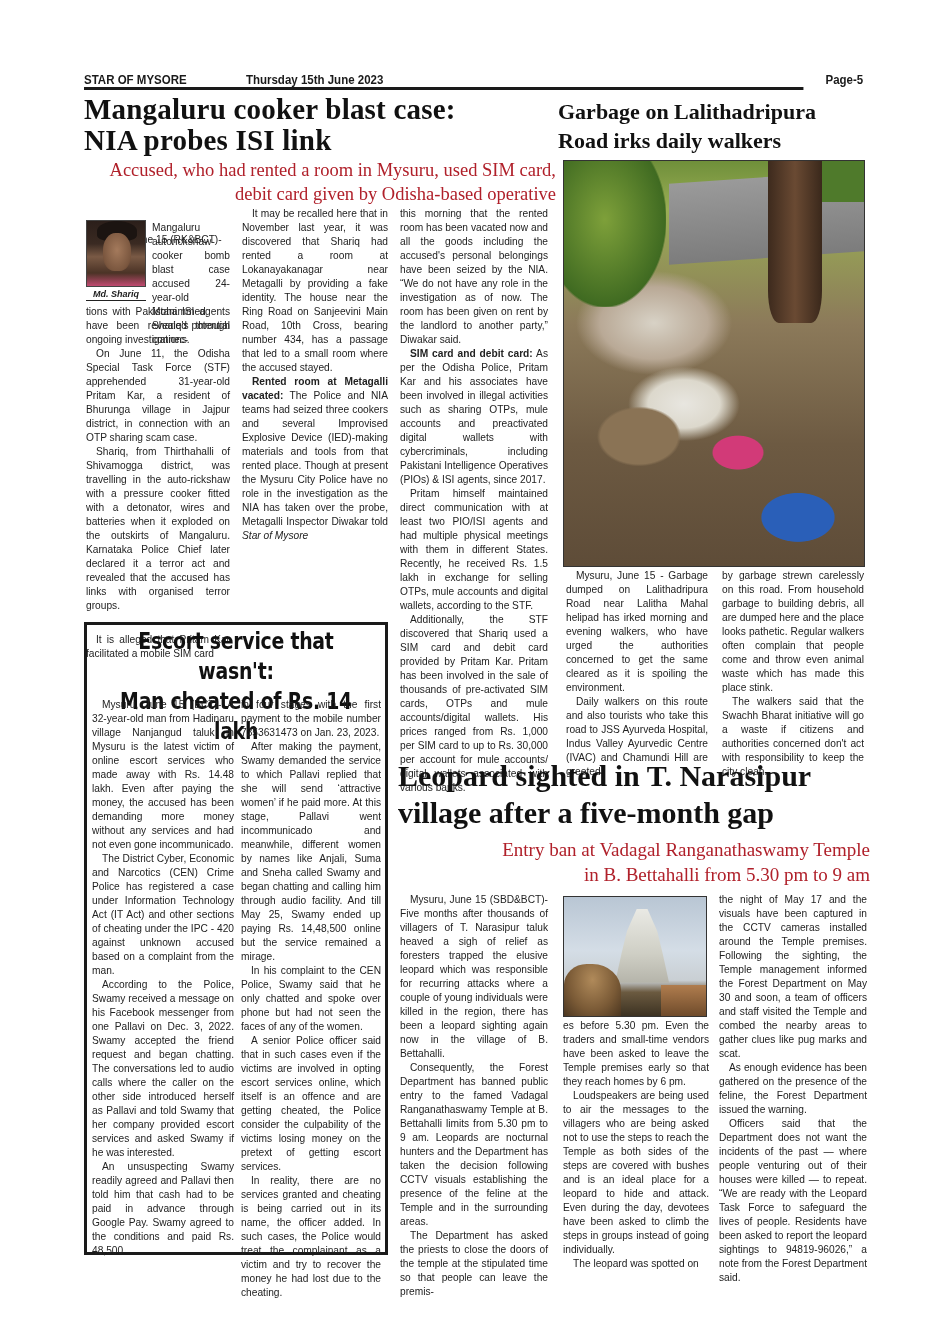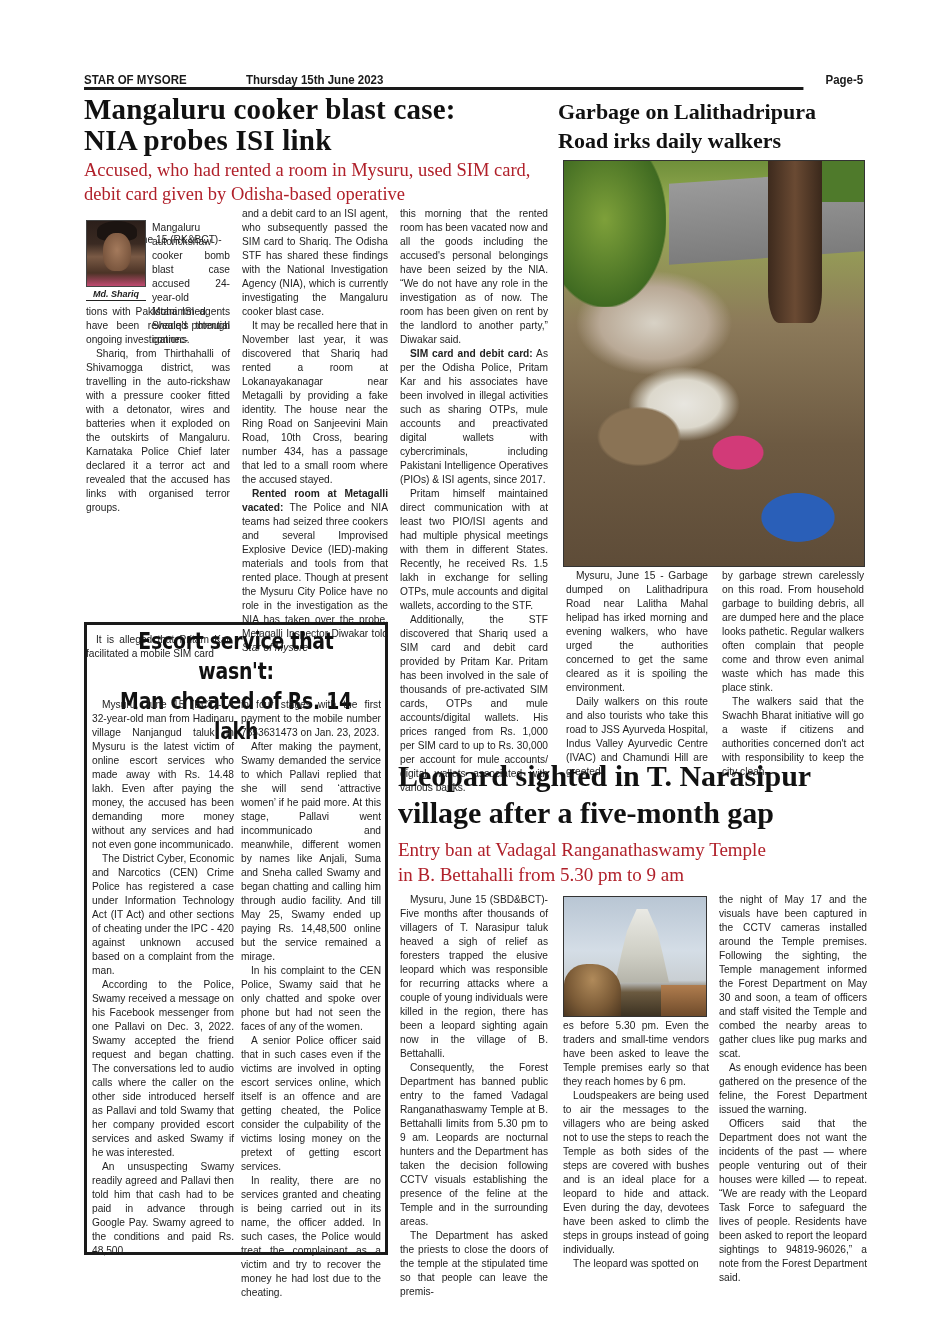--- a/index.html
+++ b/index.html
@@ -5,21 +5,21 @@
   * { box-sizing: border-box; margin: 0; padding: 0; }
   body { width: 945px; height: 1337px; background: #fff; position: relative; overflow: hidden; font-family: "Liberation Sans", sans-serif; color: #1a1a1a; }
   .abs { position: absolute; }
   .masthead { left: 84px; top: 72px; width: 782px; height: 18px; border-bottom: 3px solid #1a1a1a; font-family: "Liberation Sans", sans-serif; font-weight: bold; font-size: 12.5px; transform: scaleX(0.92); transform-origin: left; }
   .mh-pub { position: absolute; left: 0; top: 1px; width: 120px; }
   .mh-date { position: absolute; left: 176px; top: 1px; }
   .mh-page { position: absolute; right: -65px; top: 1px; }
   .hl { font-family: Liberation Serif, serif; font-weight: bold; color: #111; }
   .hl1 { left: 84px; top: 94px; width: 472px; font-size: 29px; line-height: 31px; letter-spacing: 0.2px; }
   .hl2 { left: 558px; top: 97px; width: 312px; font-size: 22px; line-height: 29px; }
-  .deck { font-family: "Liberation Serif", serif; color: #b0202a; text-align: left; }
+  .deck { font-family: "Liberation Serif", serif; color: #b0202a; text-align: right; }
   .deck1 { left: 84px; top: 158px; width: 472px; font-size: 18.5px; line-height: 24px; }
   .col { font-family: "Liberation Sans", sans-serif; font-size: 10.2px; line-height: 14px; text-align: justify; color: #222; hyphens: manual; }
   .col p { text-indent: 10px; }
   .col p.noind { text-indent: 0; }
   .col b { font-weight: bold; }
   .photo-shariq { left: 86px; top: 220px; width: 60px; height: 67px; background: linear-gradient(180deg,#2b1f1a 0%,#3a2a22 35%,#7a5a45 55%,#4b3326 80%,#c04a70 100%); border: 1px solid #444; overflow: hidden; }
   .photo-shariq .face { position:absolute; left:16px; top:12px; width:28px; height:38px; border-radius: 45% 45% 40% 40%; background: radial-gradient(ellipse at 50% 45%, #a47a5c 0%, #7b573f 70%, #5a3c2b 100%); }
   .photo-shariq .hair { position:absolute; left:10px; top:0px; width:40px; height:20px; border-radius: 50% 50% 30% 30%; background:#1b1411; }
   .cap-shariq { left: 86px; top: 288px; width: 60px; font-size: 9px; font-weight: bold; font-style: italic; text-align: center; border-bottom: 1px solid #222; line-height: 12px; }
   .wrap-a1 { left: 152px; top: 221px; width: 78px; }
@@ -76,28 +76,28 @@
 <div class="abs col" style="left:92px; top:207px; width:138px;margin-top:26px;">Mysuru, June 15 (RK&amp;BCT)-</div>
 <div class="abs photo-shariq">
   <div class="hair"></div>
   <div class="face"></div>
 </div>
 <div class="abs cap-shariq">Md. Shariq</div>
 <div class="abs col wrap-a1">Mangaluru autorickshaw-cooker bomb blast case accused 24-year-old Mohammed Shariq's potential connec-</div>
 
 <div class="abs col col-a1b">
   <p class="noind">tions with Pakistani ISI agents have been revealed through ongoing investigations.</p>
+  <p>On June 11, the Odisha Special Task Force (STF) apprehended 31-year-old Pritam Kar, a resident of Bhurunga village in Jajpur district, in connection with an OTP sharing scam case.</p>
   <p>Shariq, from Thirthahalli of Shivamogga district, was travelling in the auto-rickshaw with a pressure cooker fitted with a detonator, wires and batteries when it exploded on the outskirts of Mangaluru. Karnataka Police Chief later declared it a terror act and revealed that the accused has links with organised terror groups.</p>
 </div>
 <div class="abs col" style="left:86px; top:586px; width:144px;margin-top:47px;">
   <p style="text-indent:10px"><span id="p4a">It is alleged that Pritam Kar facilitated a mobile SIM card</span></p>
 </div>
 
 <div class="abs col col-a2">
-  <p class="noind" id="p4b">and a debit card to an ISI agent, who subsequently passed the SIM card to Shariq. The Odisha STF has shared these findings with the National Investigation Agency (NIA), which is currently investigating the Mangaluru cooker blast case.</p>
   <p>It may be recalled here that in November last year, it was discovered that Shariq had rented a room at Lokanayakanagar near Metagalli by providing a fake identity. The house near the Ring Road on Sanjeevini Main Road, 10th Cross, bearing number 434, has a passage that led to a small room where the accused stayed.</p>
   <p><b>Rented room at Metagalli vacated:</b> <span>The Police and NIA teams had seized three cookers and several Improvised Explosive Device (IED)-making materials and tools from that rented place. Though at present the Mysuru City Police have no role in the investigation as the NIA has taken over the probe, Metagalli Inspector Diwakar told</span> <i>Star of Mysore</i></p>
 </div>
 
 <div class="abs col col-a3">
   <p class="noind">this morning that the rented room has been vacated now and all the goods including the accused's personal belongings have been seized by the NIA. “We do not have any role in the investigation as of now. The room has been given on rent by the landlord to another party,” Diwakar said.</p>
   <p><b>SIM card and debit card:</b> <span>As per the Odisha Police, Pritam Kar and his associates have been involved in illegal activities such as sharing OTPs, mule accounts and preactivated digital wallets with cybercriminals, including Pakistani Intelligence Operatives (PIOs) &amp; ISI agents, since 2017.</span></p>
   <p>Pritam himself maintained direct communication with at least two PIO/ISI agents and had multiple physical meetings with them in different States. Recently, he received Rs. 1.5 lakh in exchange for selling OTPs, mule accounts and digital wallets, according to the STF.</p>
   <p>Additionally, the STF discovered that Shariq used a SIM card and debit card provided by Pritam Kar. Pritam has been involved in the sale of thousands of pre-activated SIM cards, OTPs and mule accounts/digital wallets. His prices ranged from Rs. 1,000 per SIM card to up to Rs. 30,000 per account for mule accounts/ digital wallets associated with various banks.</p>
 </div>

